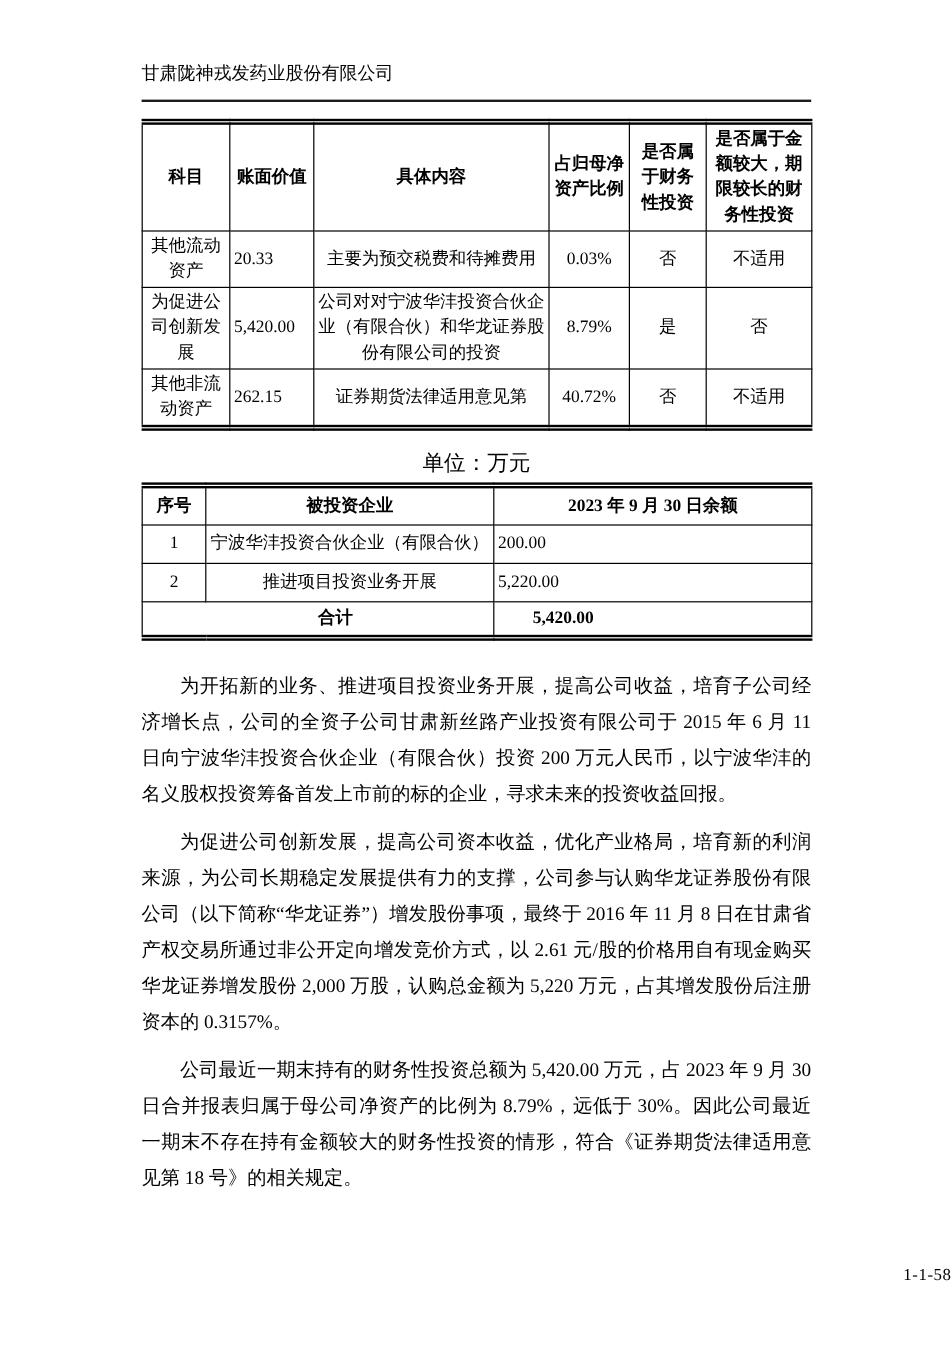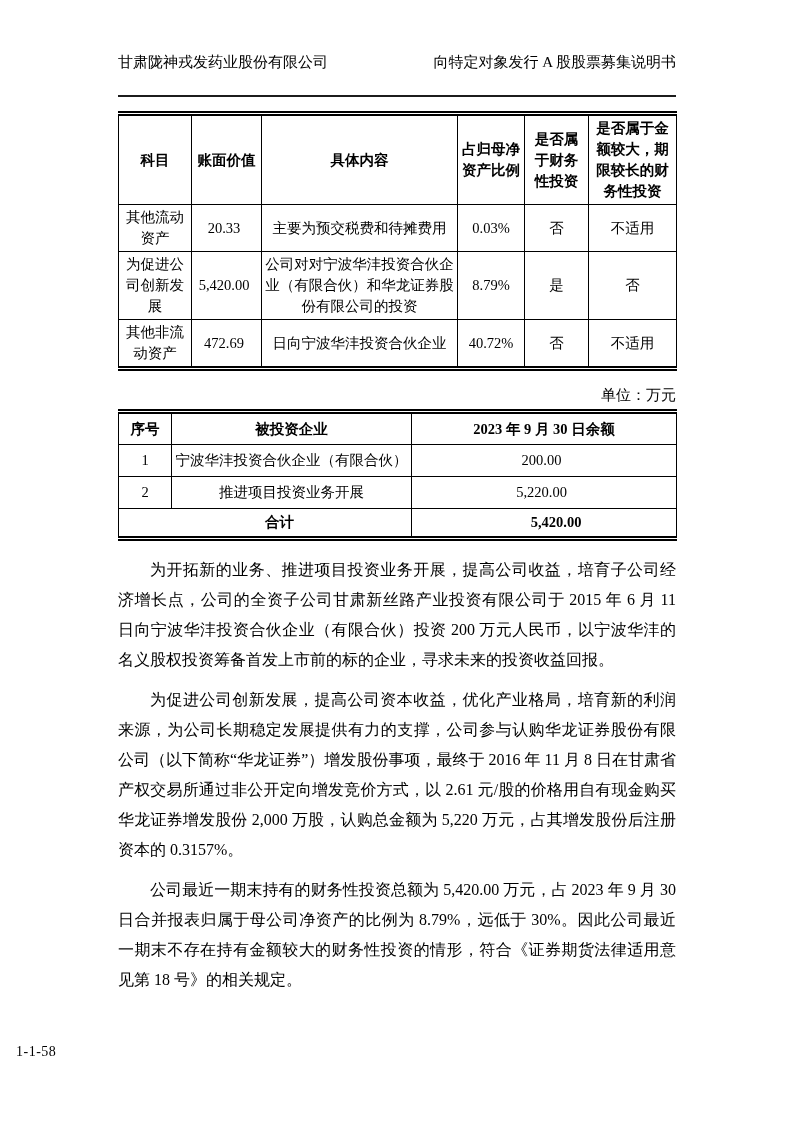--- a/index.html
+++ b/index.html
@@ -11,72 +11,71 @@
     font-family:"Liberation Serif","DejaVu Serif",serif;
     overflow:hidden;
   }
   .content { position:absolute; top:0; left:118px; width:558px; }
 
   
   .docheader {
     margin-top:52px;
     display:flex; justify-content:space-between; align-items:flex-end;
     font-size:15px; line-height:20px;
-    padding-bottom:23px;
+    padding-bottom:11px;
     border-bottom:2.5px solid #1c1c1c;
   }
 
   
   table { width:100%; border-collapse:collapse; table-layout:fixed; }
   .dbl  { border-top:5px double #000; border-bottom:5px double #000; }
   td,th {
     border:1px solid #000;
     font-size:14.5px; line-height:1.45;
     padding:2px 3px;
     text-align:center; vertical-align:middle;
     font-weight:normal; word-break:break-all;
   }
   th { font-weight:bold; }
-  .num { text-align:center; padding-right:8px; }
+  .num { text-align:left; padding-right:8px; }
   .bold { font-weight:bold;padding-left:32px; }
 
   .t1 { margin-top:14px; }
   .t1 .hrow th { height:76px; }
   .t1 .r1 td { height:31px; }
   .t1 .r2 td { height:52px; }
   .t1 .r3 td { height:34px; }
 
   .t2 .hrow th { height:26px;font-family:Liberation Serif, serif; }
   .t2 .rrow td { height:27px; }
   .t2 .trow td { height:23px; }
 
   
   .intro { font-size:16px; line-height:22px; margin:18px 0 0; text-indent:2em; }
-  .unit  { font-size:15px; text-align:right; margin:15px 0 4px; }
+  .unit  { font-size:18px; text-align:center; margin:15px 0 4px; }
   .para  {
     font-size:16px; line-height:30px;
     text-align:justify; text-indent:2em;
     margin:10px 0 0;
   }
-  .para.first { margin-top:14px; }
+  .para.first { margin-top:24px; }
 
   .pagenum {
-    position:absolute; left:0; right:0; bottom:62px;
-    text-align:left; font-size:14px; letter-spacing:0.5px;padding-left:16px;
+    position:absolute; left:0; right:0; bottom:50px;
+    text-align:right; font-size:14px; letter-spacing:0.5px;padding-left:16px;
   }
 </style>
 </head>
 <body>
 
 <div class="page">
   <div class="content">
 
     <div class="docheader">
       <span>甘肃陇神戎发药业股份有限公司</span>
-      <span>向特定对象发行 A 股股票募集说明书</span>
     </div>
 
     <table class="t1 dbl">
       <colgroup>
         <col style="width:73px">
           <col style="width:70px">
           <col style="width:196px">
         <col style="width:67px">
           <col style="width:64px">
           <col style="width:88px">
@@ -101,22 +100,22 @@
       <tr class="r2">
         <td>为促进公司创新发展</td>
         <td class="num">5,420.00</td>
         <td>公司对对宁波华沣投资合伙企业（有限合伙）和华龙证券股份有限公司的投资</td>
         <td>8.79%</td>
         <td>是</td>
         <td>否</td>
       </tr>
       <tr class="r3">
         <td>其他非流动资产</td>
-        <td class="num">472.69</td>
-        <td>日向宁波华沣投资合伙企业</td>
+        <td class="num">262.15</td>
+        <td>证券期货法律适用意见第</td>
         <td>40.72%</td>
         <td>否</td>
         <td>不适用</td>
       </tr>
     </tbody>
       </table>
 
 
     <div class="unit">单位：万元</div>
 

